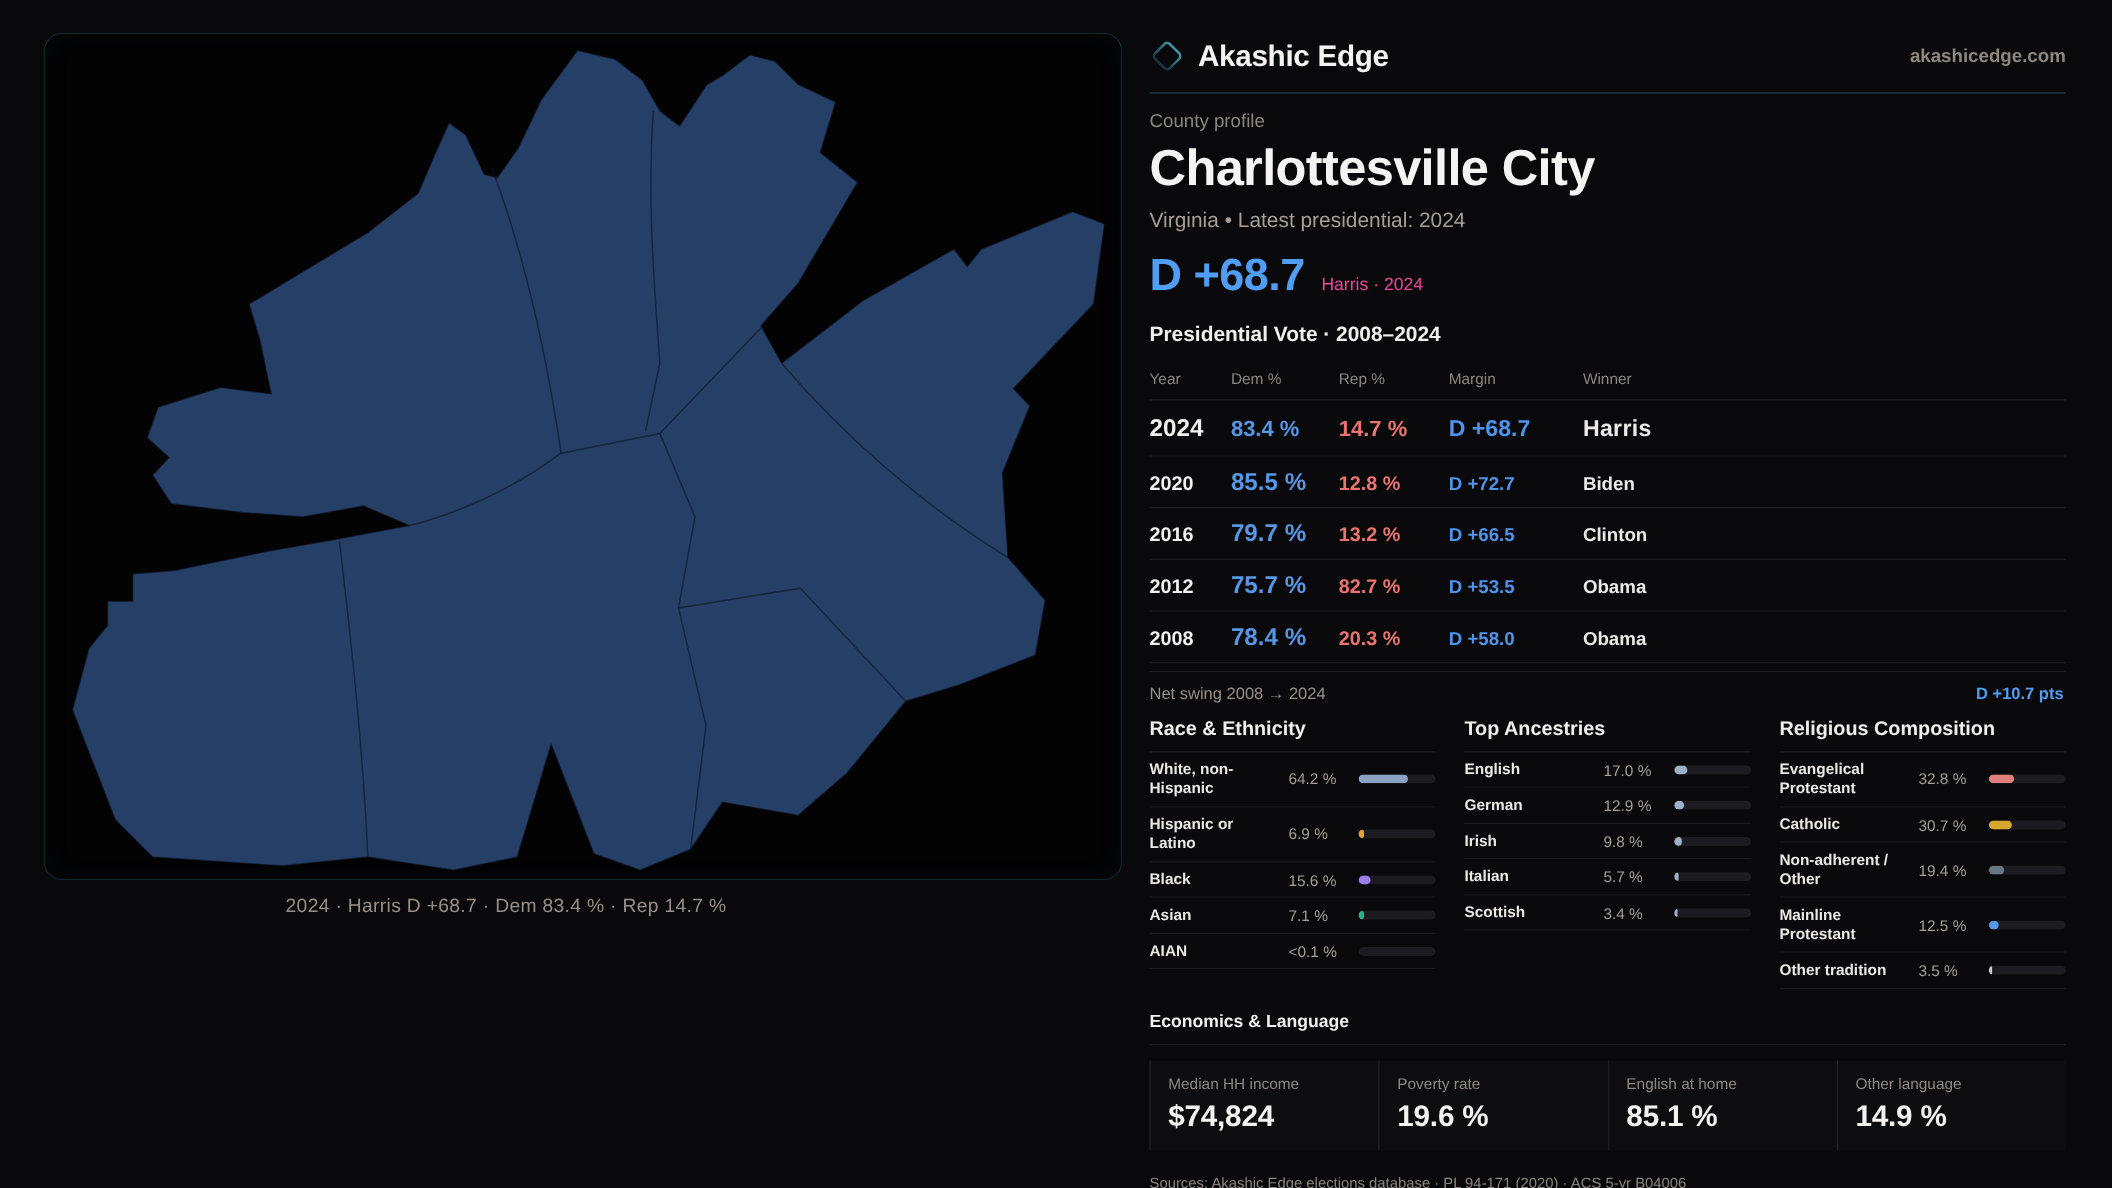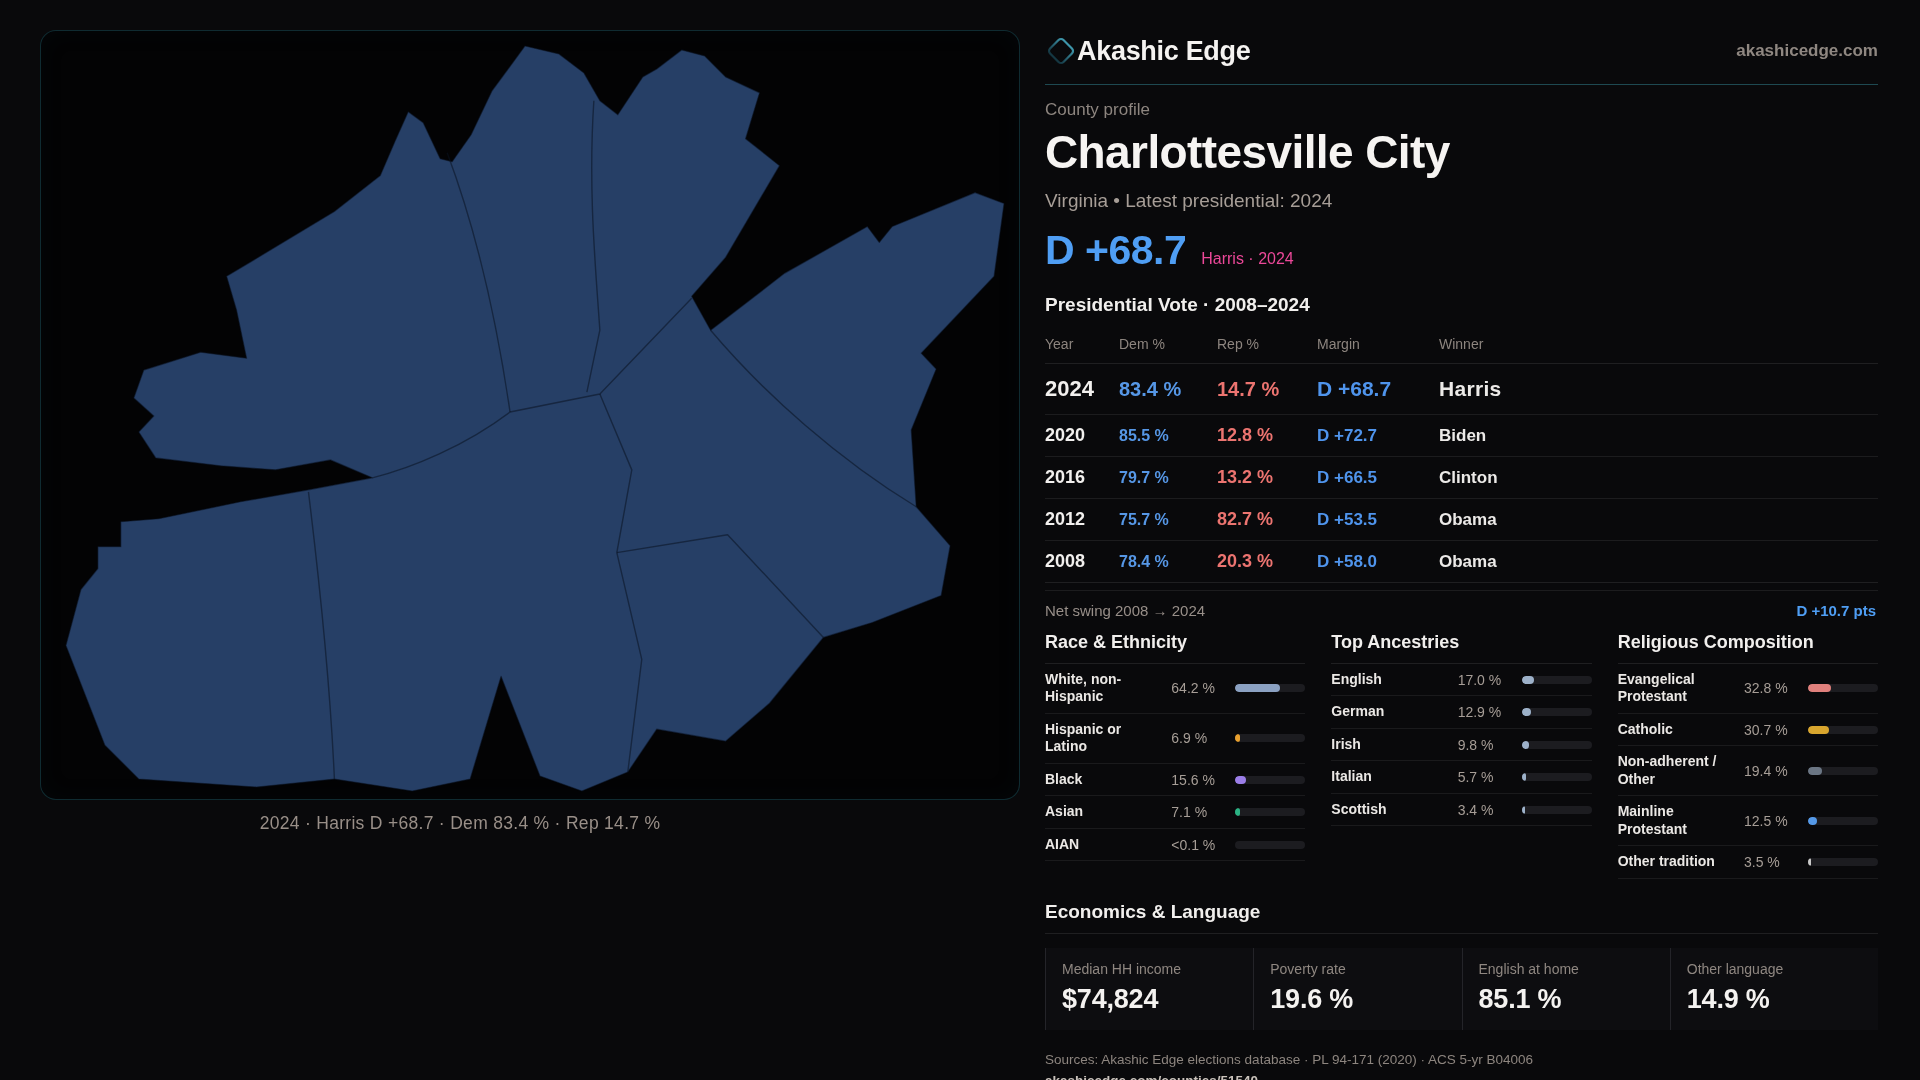--- a/index.html
+++ b/index.html
@@ -13,21 +13,21 @@
   .map-panel { width:980px; height:770px; background:#030304;
                border:1px solid rgba(38,110,124,.38); border-radius:16px;
                box-shadow:0 0 24px rgba(20,70,80,.08) inset; overflow:hidden; }
   .map-panel svg { width:100%; height:100%; display:block; }
   .map-caption { margin-top:13px; text-align:center; font-size:17.5px;
                  color:#998f88; letter-spacing:.3px; }
 
   
   .profile { position:absolute; left:1045px; top:28px; width:833px; color:#f3f1ef; }
   .brand-row { display:flex; align-items:center; justify-content:space-between; height:46px; }
-  .brand { display:flex; align-items:center; }
+  .brand { display:flex; align-items:center; gap:12px; }
   .brand-name { font-size:27px; font-weight:700; letter-spacing:-.3px; color:#f5f3f1; }
   .domain { font-size:17px; font-weight:600; color:#8f8781; text-decoration:none; }
   .accent-rule { height:1px; background:rgba(48,125,140,.55); margin-top:10px; border:0; }
 
   .kicker { margin-top:15px; font-size:17px; color:#8d857f; }
   .title  { margin-top:9px; font-size:46px; font-weight:700; letter-spacing:-.6px;
             line-height:1.04; color:#f6f4f2; }
   .subtitle { margin-top:13px; font-size:19px; color:#a79e97; }
 
   .headline { margin-top:15px; display:flex; align-items:baseline; gap:15px; }
@@ -37,21 +37,21 @@
   .table-title { margin-top:20px; font-size:19px; font-weight:700; color:#f1efed; }
 
   .vote-table { margin-top:10px; }
   .vhead, .vrow { display:grid; grid-template-columns:74px 98px 100px 122px 1fr;
                   align-items:baseline; }
   .vhead { padding:10px 0 11px; font-size:14px; color:#8d857f;
            border-bottom:1px solid rgba(255,255,255,.09); }
   .vrow { padding:10px 0; border-bottom:1px solid rgba(255,255,255,.08); }
   .vrow:last-child { border-bottom:1px solid rgba(255,255,255,.09); }
   .vrow .y   { font-size:18px; font-weight:700; color:#f2f0ee; }
-  .vrow .dem { font-size:16px; font-weight:700; color:#5697e6; }
+  .vrow .dem { font-size:22px; font-weight:700; color:#5697e6; }
   .vrow .rep { font-size:18px; font-weight:700; color:#ec7470; }
   .vrow .mar { font-size:17px;  font-weight:700; color:#4f94ec; }
   .vrow .win { font-size:17px;  font-weight:700; color:#eceae8; }
   .vrow.hl { padding:12px 0; }
   .vrow.hl .y { font-size:22px; } .vrow.hl .dem { font-size:20px; }
   .vrow.hl .rep { font-size:20px; } .vrow.hl .mar { font-size:21px; }
   .vrow.hl .win { font-size:21px; letter-spacing:.3px; }
 
   .net-swing { margin-top:7px; border-top:1px solid rgba(255,255,255,.08);
                padding:11px 2px 9px 0; display:flex; justify-content:space-between; }
@@ -66,21 +66,21 @@
               align-items:center; padding:7px 0; min-height:32px;
               border-bottom:1px solid rgba(255,255,255,.07); }
   .demo-row .lbl { font-size:14px; color:#ebe8e5; line-height:1.25; font-weight:600; }
   .demo-row .val { font-size:14px; color:#a79e97; white-space:nowrap; }
   .bar-track { width:70px; height:8px; border-radius:4px; background:#1c1c20;
                justify-self:end; overflow:hidden; }
   .bar-fill { display:block; height:8px; border-radius:4px; }
 
   
   .econ { margin-top:22px; }
-  .econ-title { font-size:19px; font-weight:700; color:#f1efed; padding-bottom:10px;
+  .econ-title { font-size:16px; font-weight:700; color:#f1efed; padding-bottom:10px;
                 border-bottom:1px solid rgba(255,255,255,.09); }
   .stat-row { margin-top:14px; display:grid; grid-template-columns:repeat(4,1fr); }
   .stat-cell { background:#0d0d10; border-left:1px solid #242429; padding:13px 16px 15px; }
   .stat-lbl { font-size:14px; color:#8f8781; }
   .stat-val { margin-top:7px; font-size:27px; font-weight:700; color:#f4f2f0;
               letter-spacing:-.2px; }
 
   footer.src { margin-top:22px; }
   .sources { font-size:13.5px; color:#8d857f; }
   .src-link { display:inline-block; margin-top:6px; font-size:13.5px; font-weight:700;

